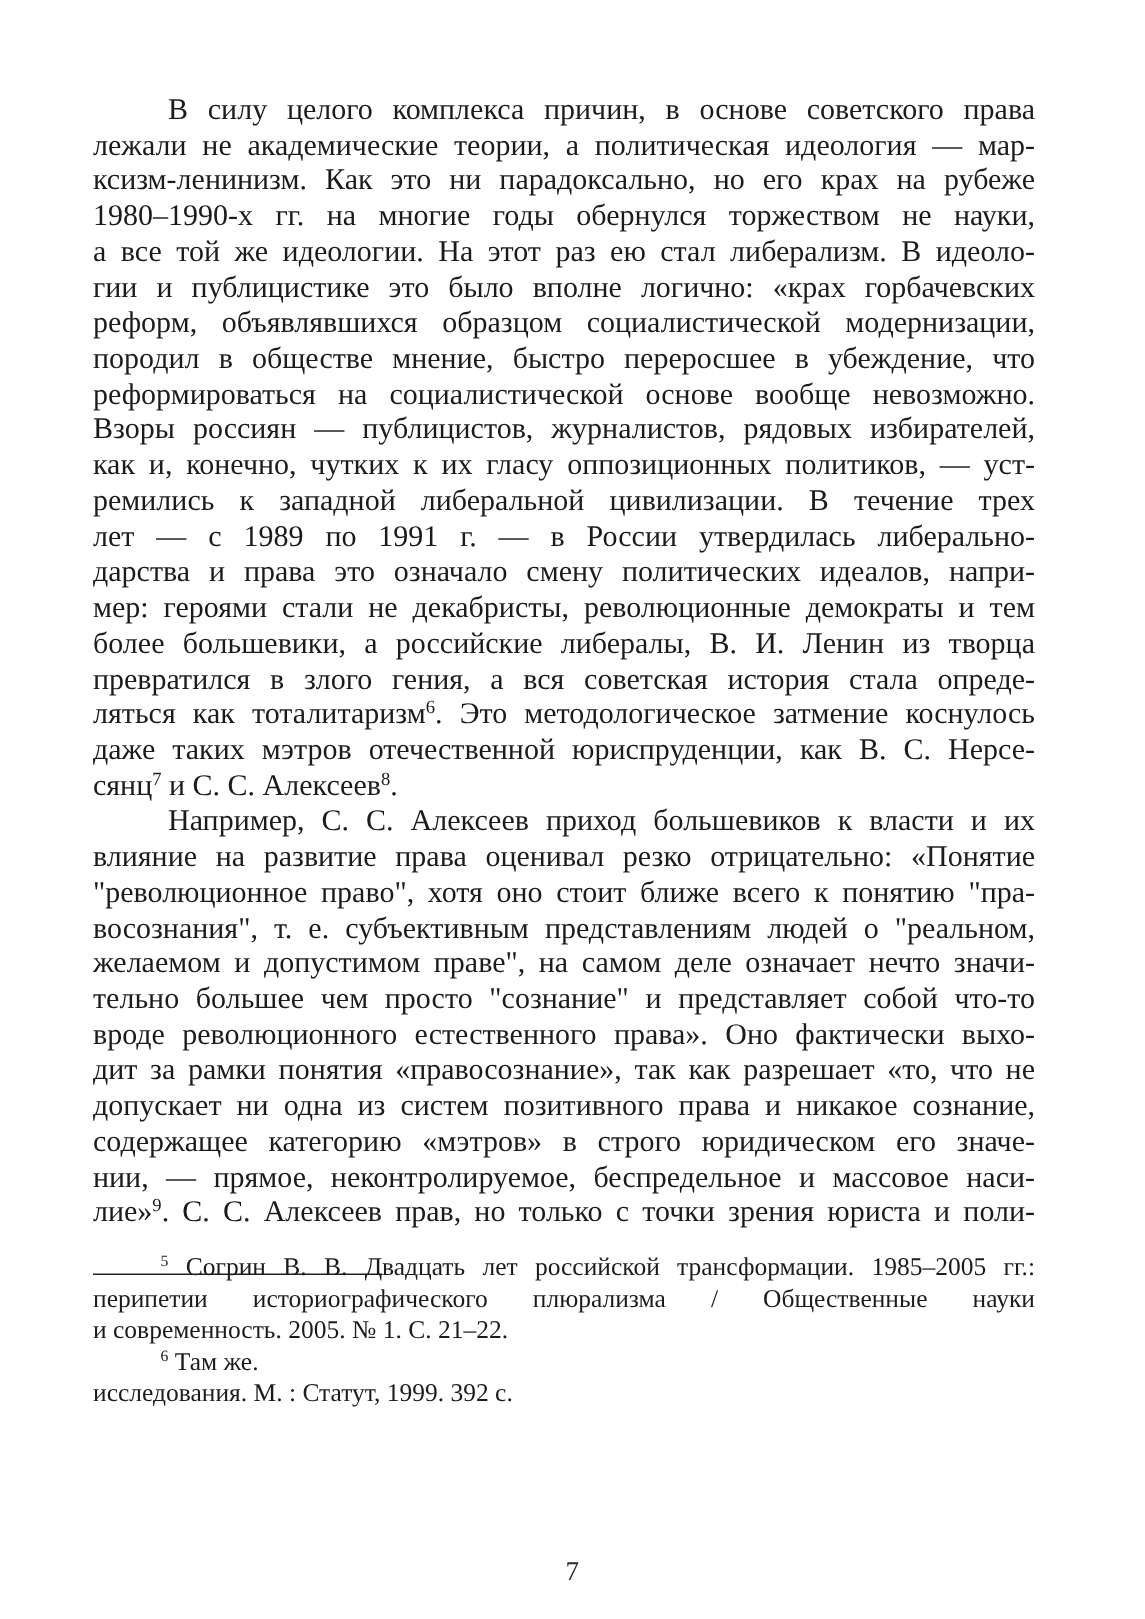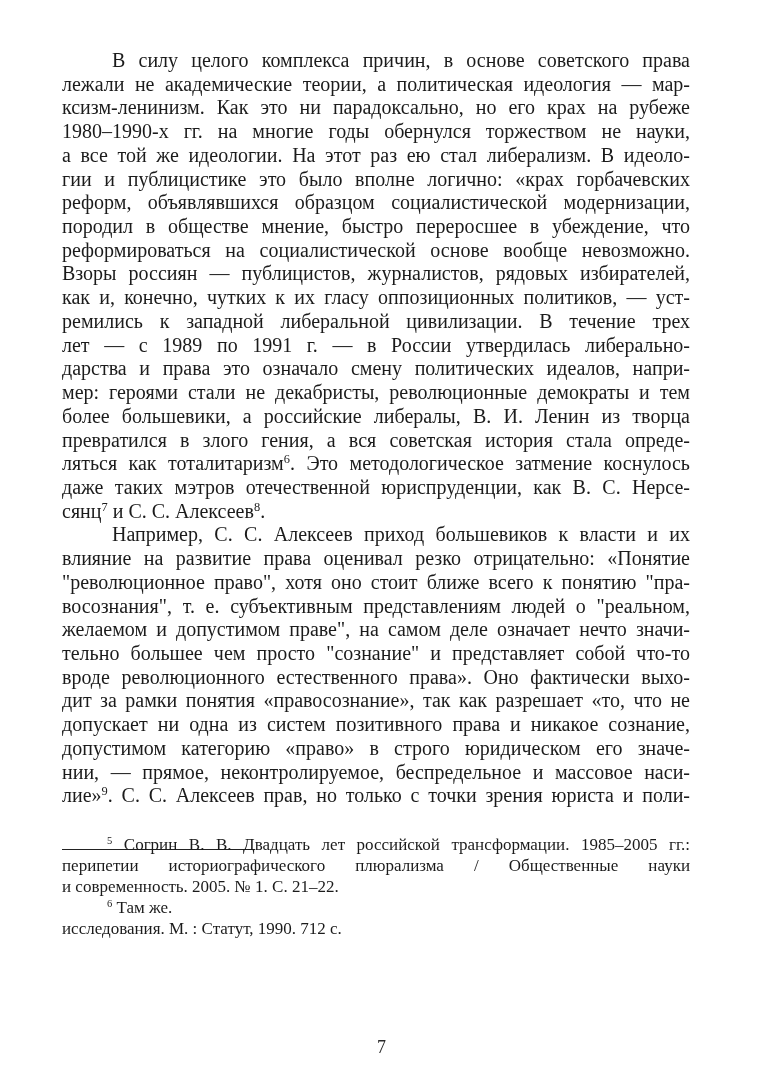--- a/index.html
+++ b/index.html
@@ -12,21 +12,21 @@
     width: 763px;
     height: 1079px;
     background: #ffffff;
     color: #1b1b1b;
     font-family: "Liberation Serif", "DejaVu Serif", serif;
     overflow: hidden;
   }
   .body-text {
     position: absolute;
     left: 62px;
-    top: 49px;
+    top: 62px;
     width: 628px;
     font-size: 20px;
     line-height: 23.72px;
   }
   .line {
     height: 23.72px;
     text-align: justify;
     text-align-last: justify;
   }
   .line.left {
@@ -106,26 +106,26 @@
       <div class="line left">сянц<sup>7</sup> и С. С. Алексеев<sup>8</sup>.</div>
       <div class="line indent">Например, С. С. Алексеев приход большевиков к власти и их</div>
       <div class="line">влияние на развитие права оценивал резко отрицательно: «Понятие</div>
       <div class="line">"революционное право", хотя оно стоит ближе всего к понятию "пра-</div>
       <div class="line">восознания", т. е. субъективным представлениям людей о "реальном,</div>
       <div class="line">желаемом и допустимом праве", на самом деле означает нечто значи-</div>
       <div class="line">тельно большее чем просто "сознание" и представляет собой что-то</div>
       <div class="line">вроде революционного естественного права». Оно фактически выхо-</div>
       <div class="line">дит за рамки понятия «правосознание», так как разрешает «то, что не</div>
       <div class="line">допускает ни одна из систем позитивного права и никакое сознание,</div>
-      <div class="line">допустимом категорию «право» в строго юридическом его значе-</div>
+      <div class="line">содержащее категорию «мэтров» в строго юридическом его значе-</div>
       <div class="line">нии, — прямое, неконтролируемое, беспредельное и массовое наси-</div>
       <div class="line">лие»<sup>9</sup>. С. С. Алексеев прав, но только с точки зрения юриста и поли-</div>
     </div>
   <div class="footnote-sep"></div>
   <div class="footnotes">
       <div class="fn-line indent"><sup>5</sup> Согрин В. В. Двадцать лет российской трансформации. 1985–2005 гг.:</div>
       <div class="fn-line">перипетии историографического плюрализма / Общественные науки</div>
       <div class="fn-line left">и современность. 2005. № 1. С. 21–22.</div>
       <div class="fn-line indent left"><sup>6</sup> Там же.</div>
-      <div class="fn-line left">исследования. М. : Статут, 1990. 712 с.</div>
+      <div class="fn-line left">исследования. М. : Статут, 1999. 392 с.</div>
     </div>
   <div class="page-number">7</div>
 </div>
 
 </body></html>

